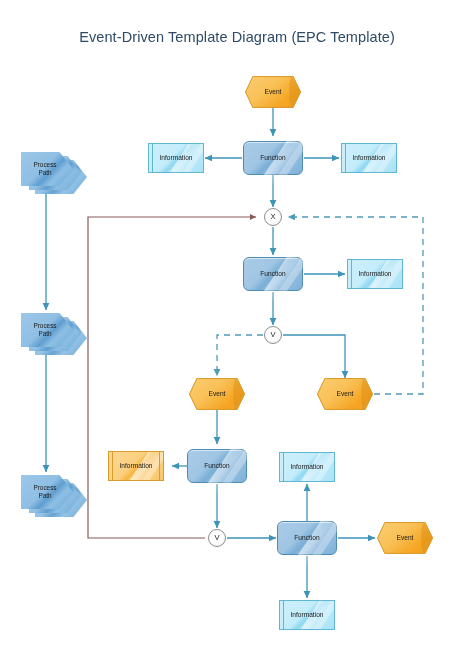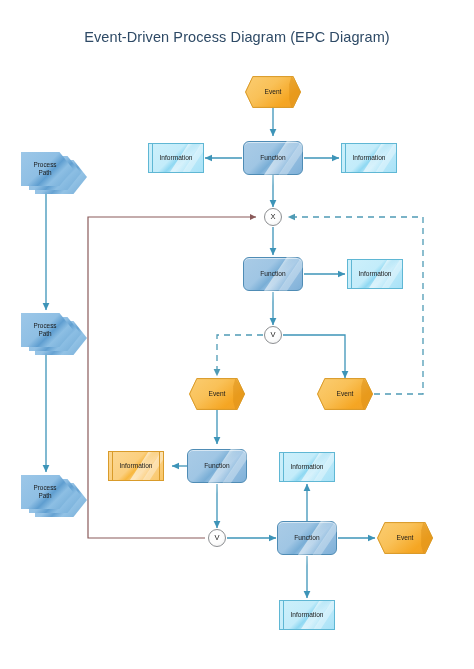--- a/index.html
+++ b/index.html
@@ -193,21 +193,21 @@
     background: radial-gradient(circle at 36% 30%, #ffffff 0%, #fdfdfd 55%, #eceded 100%);
     box-shadow: 0 0 0 .5px rgba(255,255,255,.8);
   }
   .gate .lbl { font-size: 7.5px; color: #222; }
 </style>
 </head>
 <body>
 
 <div id="canvas">
 
-  <div class="title">Event-Driven Process Diagram (EPC Diagram)</div>
+  <div class="title">Event-Driven Template Diagram (EPC Template)</div>
 
   <svg id="wires" viewBox="0 0 474 669" width="474" height="669">
     <defs>
       <marker id="ah" markerWidth="7" markerHeight="7" refX="5.4" refY="3" orient="auto">
         <path d="M0,0.4 L5.6,3 L0,5.6 z" fill="#3d94b8"></path>
       </marker>
       <marker id="ahd" markerWidth="7" markerHeight="7" refX="5.4" refY="3" orient="auto">
         <path d="M0,0.4 L5.6,3 L0,5.6 z" fill="#4f9bb5"></path>
       </marker>
       <marker id="ahm" markerWidth="7" markerHeight="7" refX="5.4" refY="3" orient="auto">

